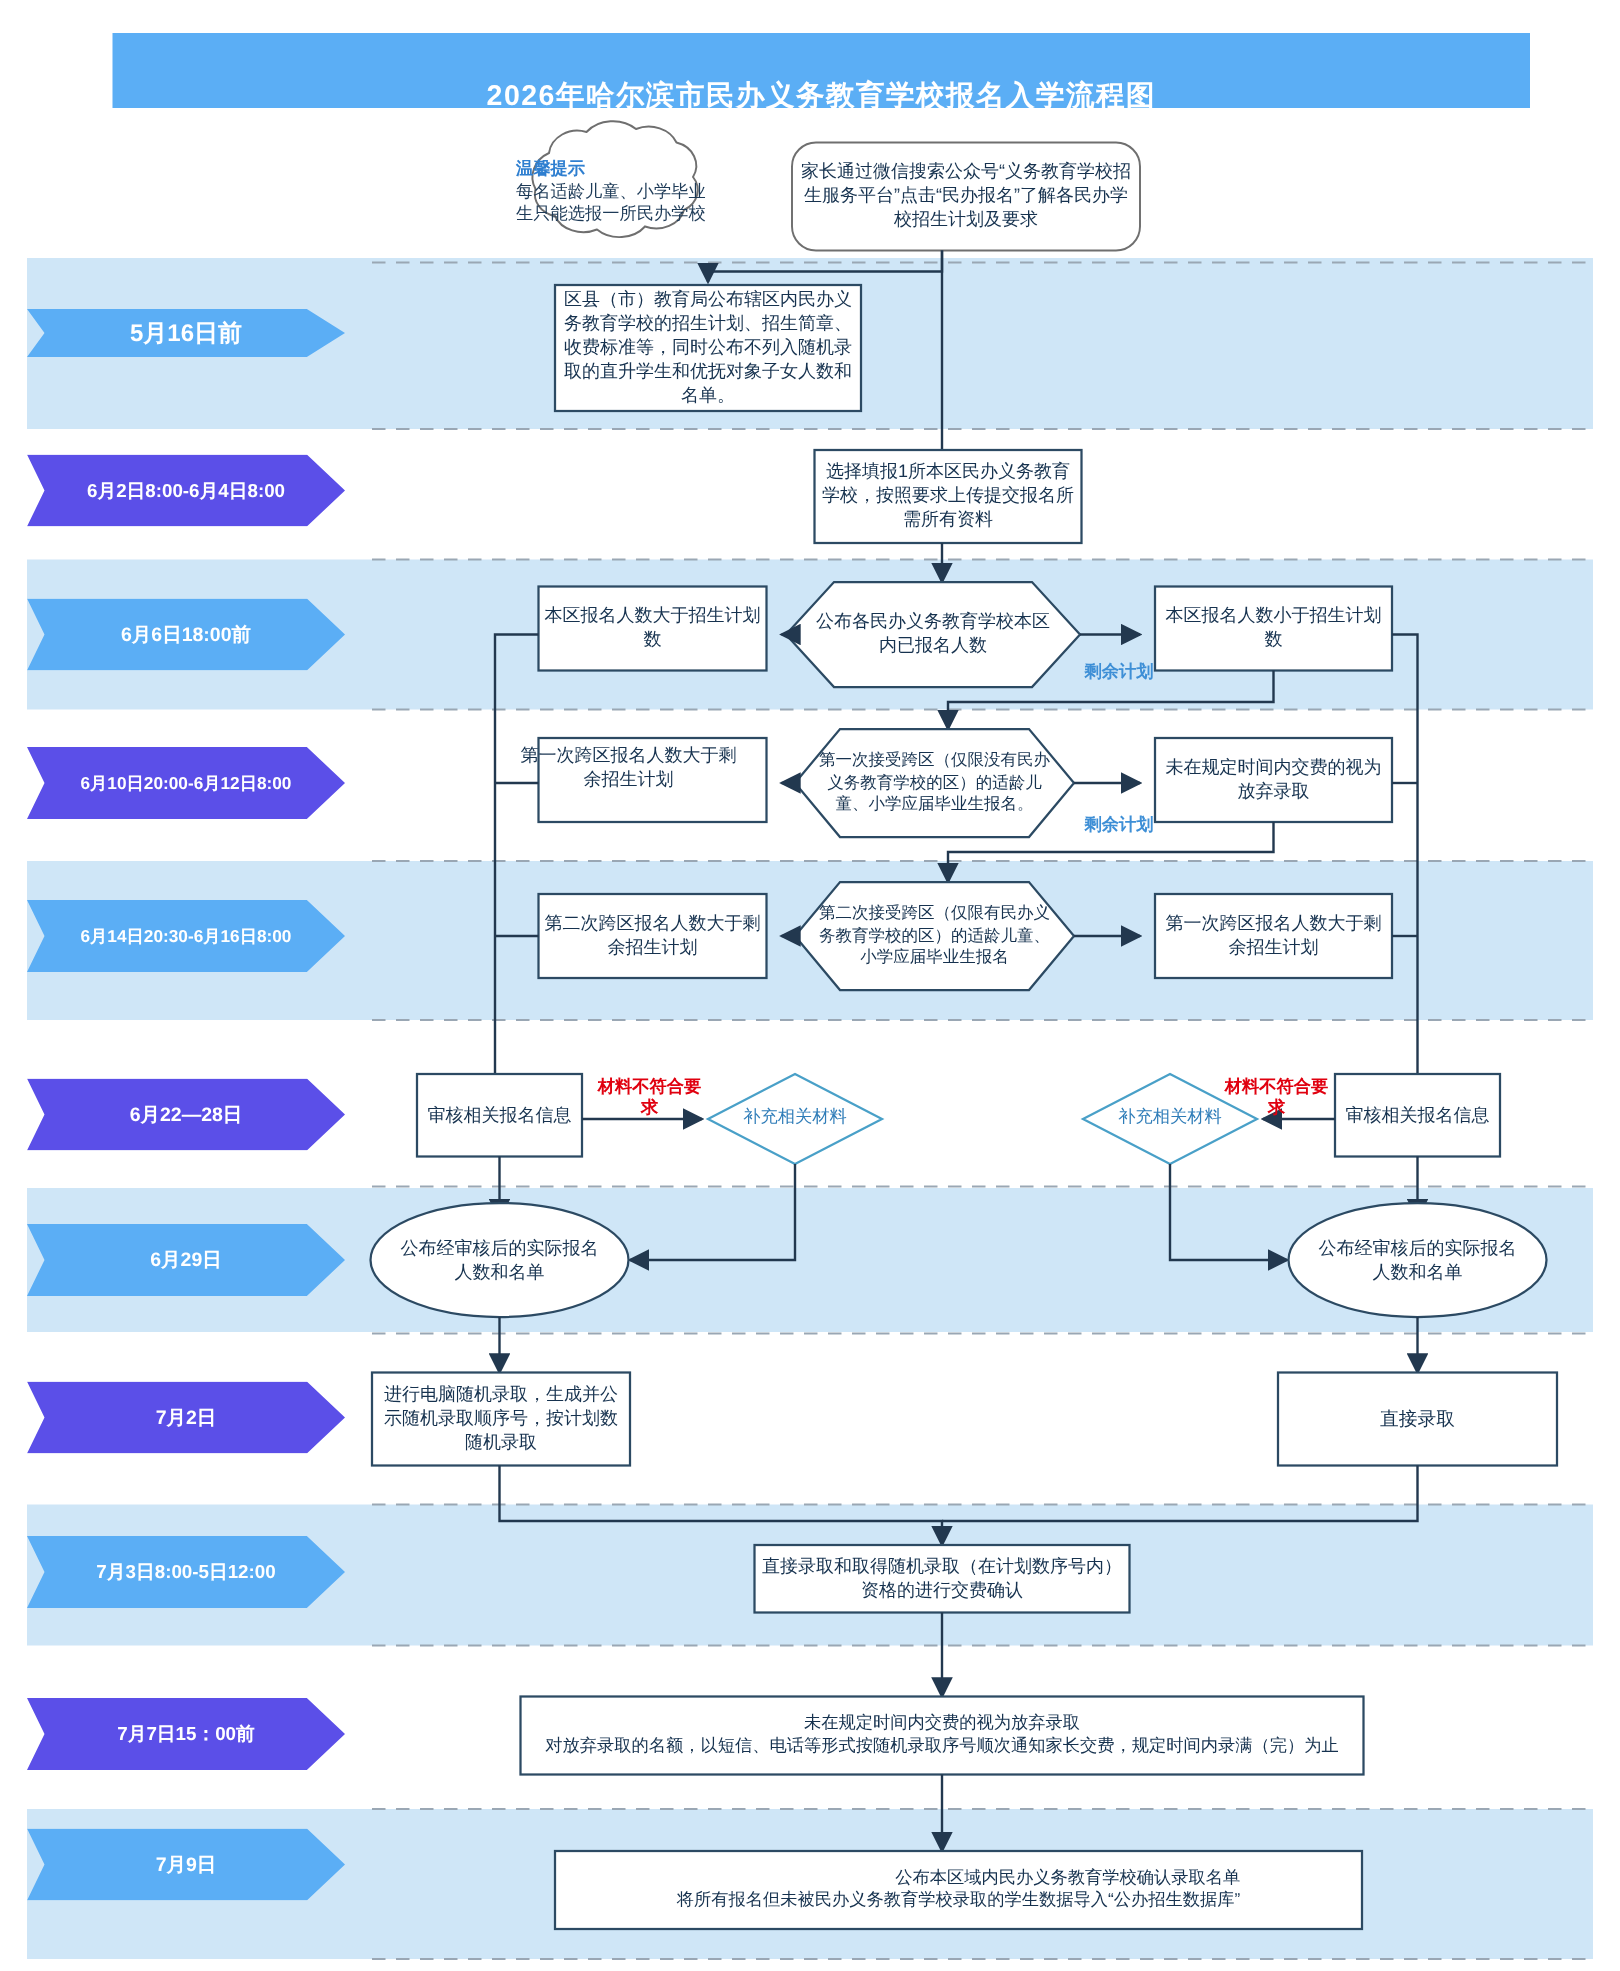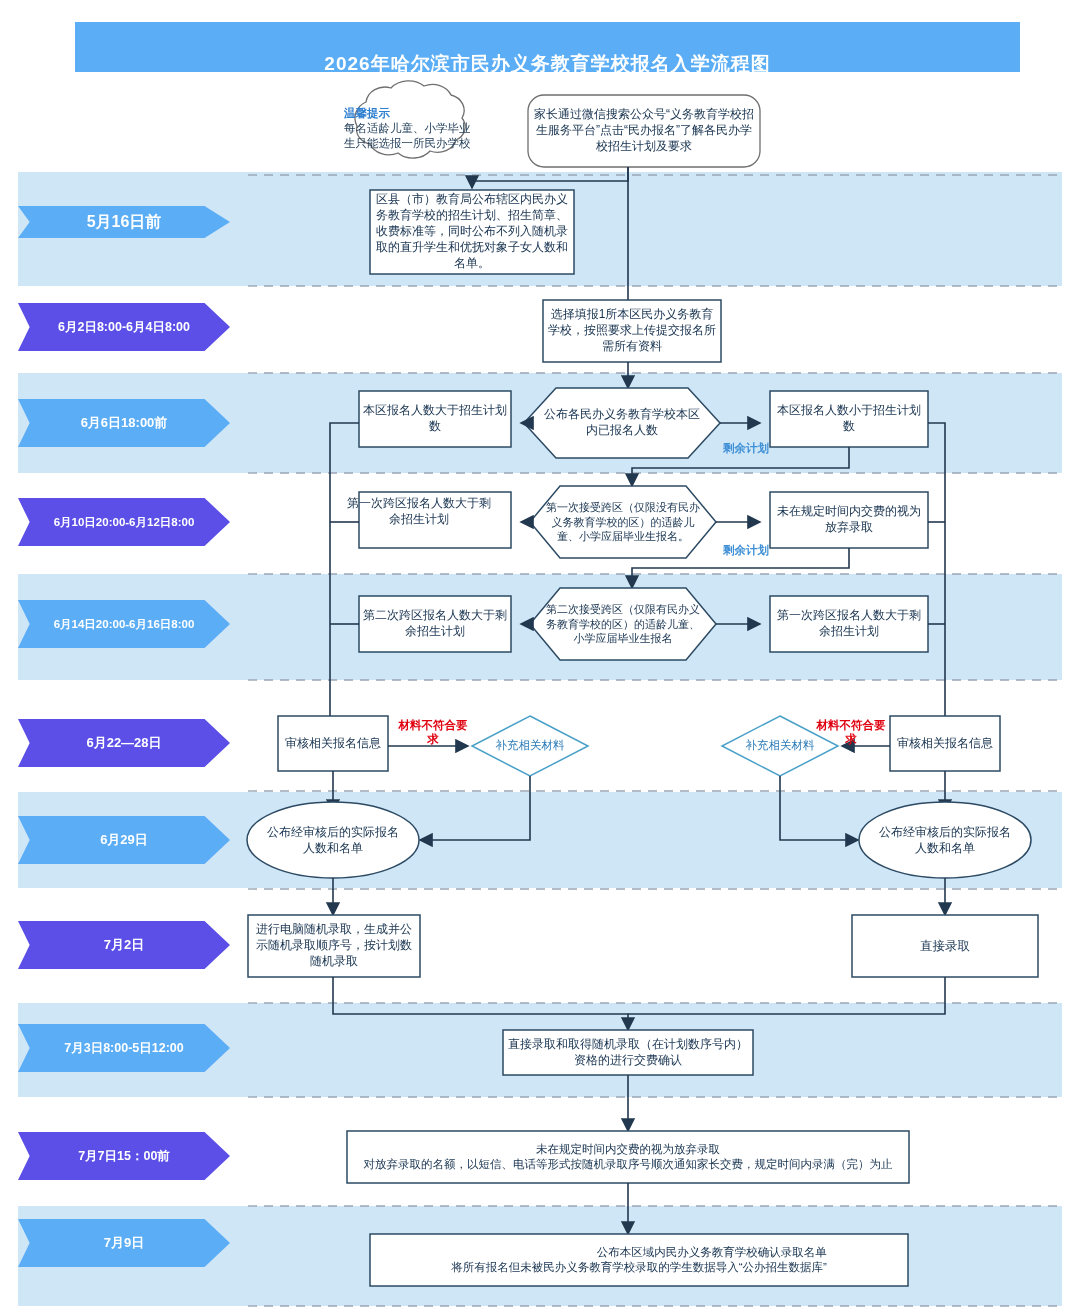--- a/index.html
+++ b/index.html
@@ -157,21 +157,21 @@
   <div class="chev purple" style="left:18px;top:303px;width:212px;height:48px;font-size:12.5px;">
     <span>6月2日8:00-6月4日8:00</span>
     </div>
   <div class="chev blue" style="left:18px;top:399px;width:212px;height:48px;font-size:13px;">
     <span>6月6日18:00前</span>
     </div>
   <div class="chev purple" style="left:18px;top:498px;width:212px;height:48px;font-size:11.5px;">
     <span>6月10日20:00-6月12日8:00</span>
     </div>
   <div class="chev blue" style="left:18px;top:600px;width:212px;height:48px;font-size:11.5px;">
-    <span>6月14日20:00-6月16日8:00</span>
+    <span>6月14日20:30-6月16日8:00</span>
     </div>
   <div class="chev purple" style="left:18px;top:719px;width:212px;height:48px;font-size:13px;">
     <span>6月22—28日</span>
     </div>
   <div class="chev blue" style="left:18px;top:816px;width:212px;height:48px;font-size:13px;">
     <span>6月29日</span>
     </div>
   <div class="chev purple" style="left:18px;top:921px;width:212px;height:48px;font-size:13px;">
     <span>7月2日</span>
     </div>

